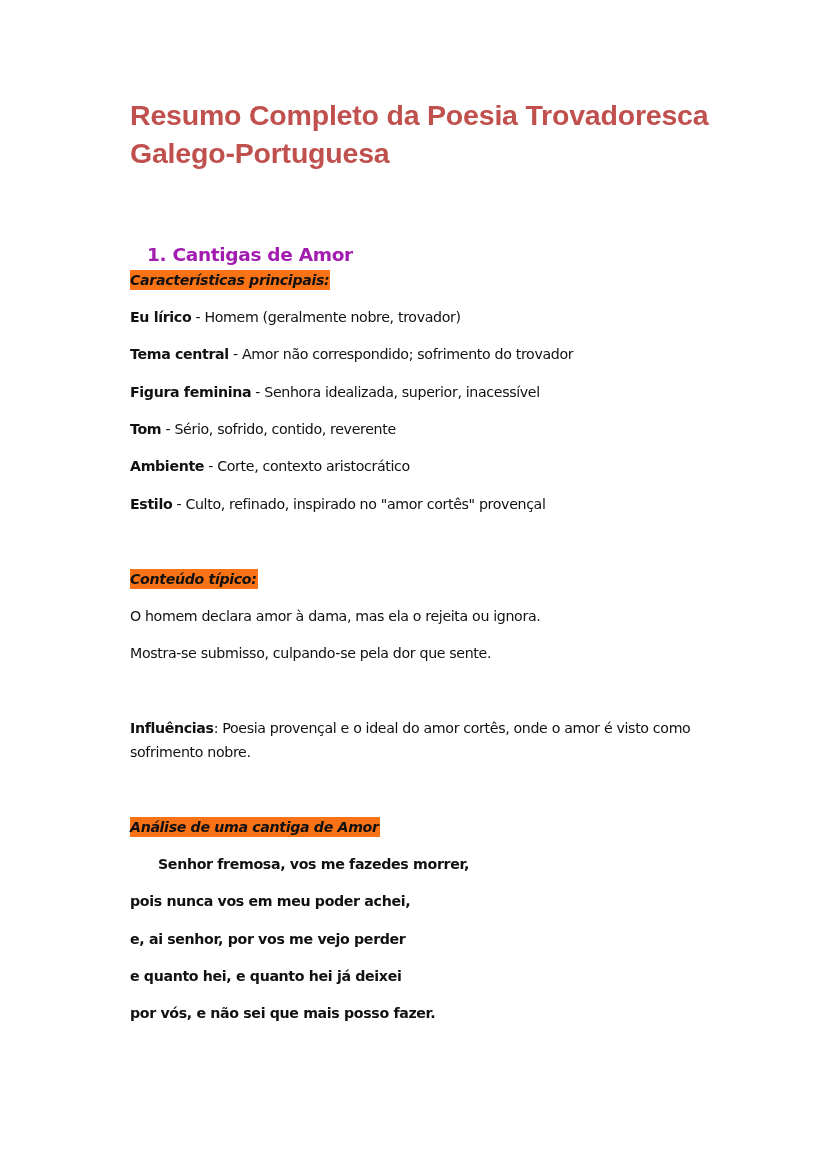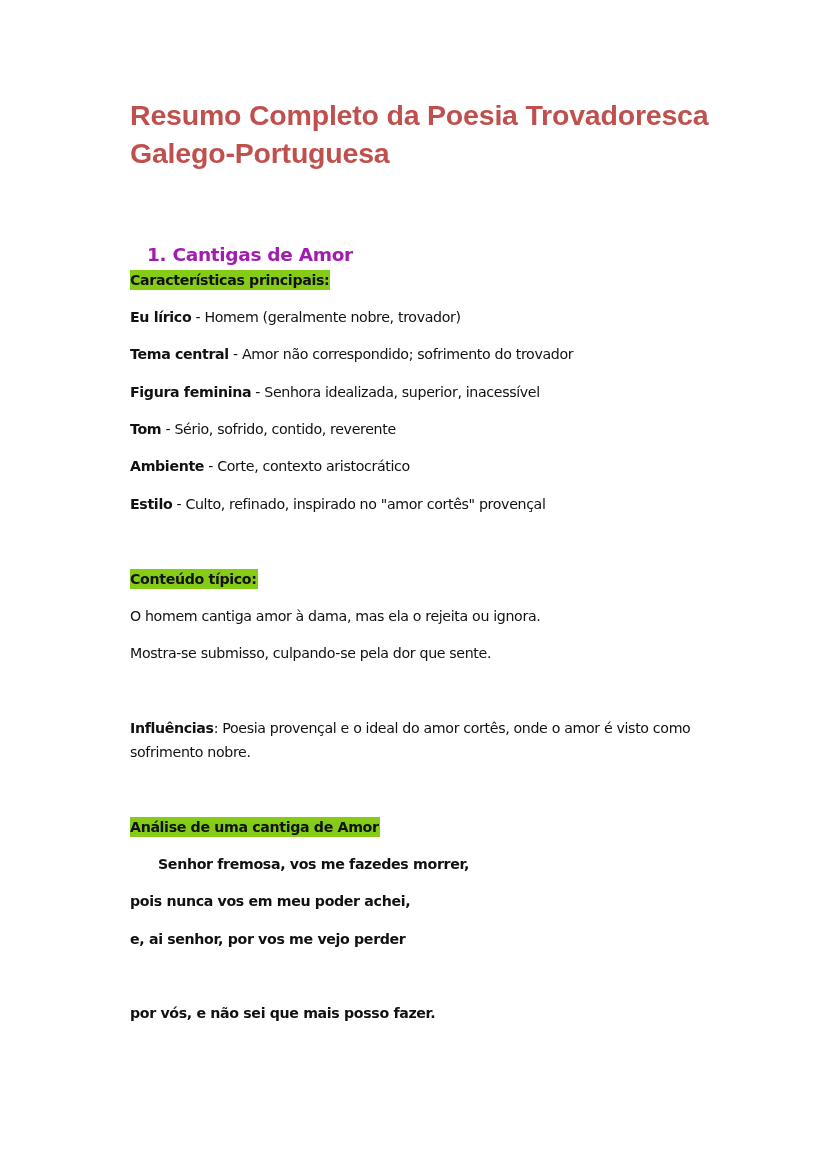--- a/index.html
+++ b/index.html
@@ -9,21 +9,21 @@
   .title { position: absolute; left: 118px; top: 96px; width: 640px;
            font-family: "Liberation Sans", sans-serif; font-weight: bold;
            font-size: 28.5px; line-height: 38px; color: #C0504D; letter-spacing: -0.2px; margin: 0; }
   .h1 { position: absolute; left: 118px; top: 224px; margin: 17px;
         font-family: "DejaVu Sans", "Liberation Sans", sans-serif; font-weight: bold;
         font-size: 18.5px; line-height: 28px; color: #a21caf; letter-spacing: -0.3px; }
   .line { position: absolute; left: 118px; margin: 0; font-size: 14.2px; line-height: 20px;
           font-family: "DejaVu Sans", "Liberation Sans", sans-serif; color: #111;
           letter-spacing: -0.35px; white-space: nowrap; }
   .line b { font-weight: bold; }
-  .hl { background: #84cc16; padding: 2px 1px 2px 0; font-weight: bold; }
+  .hl { background: #f97316; padding: 2px 1px 2px 0; font-weight: bold; font-style: italic; }
   .wrap { white-space: normal; width: 590px; line-height: 24px; }
   .poem { font-weight: bold; }
 </style>
 </head>
 <body>
 
 <div class="page">
 
   <h1 class="title">
     <span>Resumo Completo da Poesia Trovadoresca</span><br>
@@ -51,27 +51,28 @@
   <p class="line" style="top:456px;">
     <b>Ambiente</b><span> - </span><span>Corte, contexto aristocrático</span>
   </p>
   <p class="line" style="top:494px;">
     <b>Estilo</b><span> - </span><span>Culto, refinado, inspirado no "amor cortês" provençal</span>
   </p>
 
   <p class="line" style="top:569px;">
     <span class="hl">Conteúdo típico:</span>
   </p>
-  <p class="line" style="top:606px;">O homem cantiga amor à dama, mas ela o rejeita ou ignora.</p>
+  <p class="line" style="top:606px;">O homem declara amor à dama, mas ela o rejeita ou ignora.</p>
   <p class="line" style="top:643px;">Mostra-se submisso, culpando-se pela dor que sente.</p>
   <p class="line wrap" style="top:716px;">
     <b>Influências</b><span>: Poesia provençal e o ideal do amor cortês, onde o amor é visto como sofrimento nobre.</span>
   </p>
 
   <p class="line" style="top:817px;">
     <span class="hl">Análise de uma cantiga de Amor</span>
   </p>
   <p class="line poem" style="top:854px;margin-left:28px;">Senhor fremosa, vos me fazedes morrer,</p>
   <p class="line poem" style="top:891px;">pois nunca vos em meu poder achei,</p>
   <p class="line poem" style="top:929px;">e, ai senhor, por vos me vejo perder</p>
+  <p class="line poem" style="top:966px;">e quanto hei, e quanto hei já deixei</p>
   <p class="line poem" style="top:1003px;">por vós, e não sei que mais posso fazer.</p>
 
 </div>
 
 </body></html>

